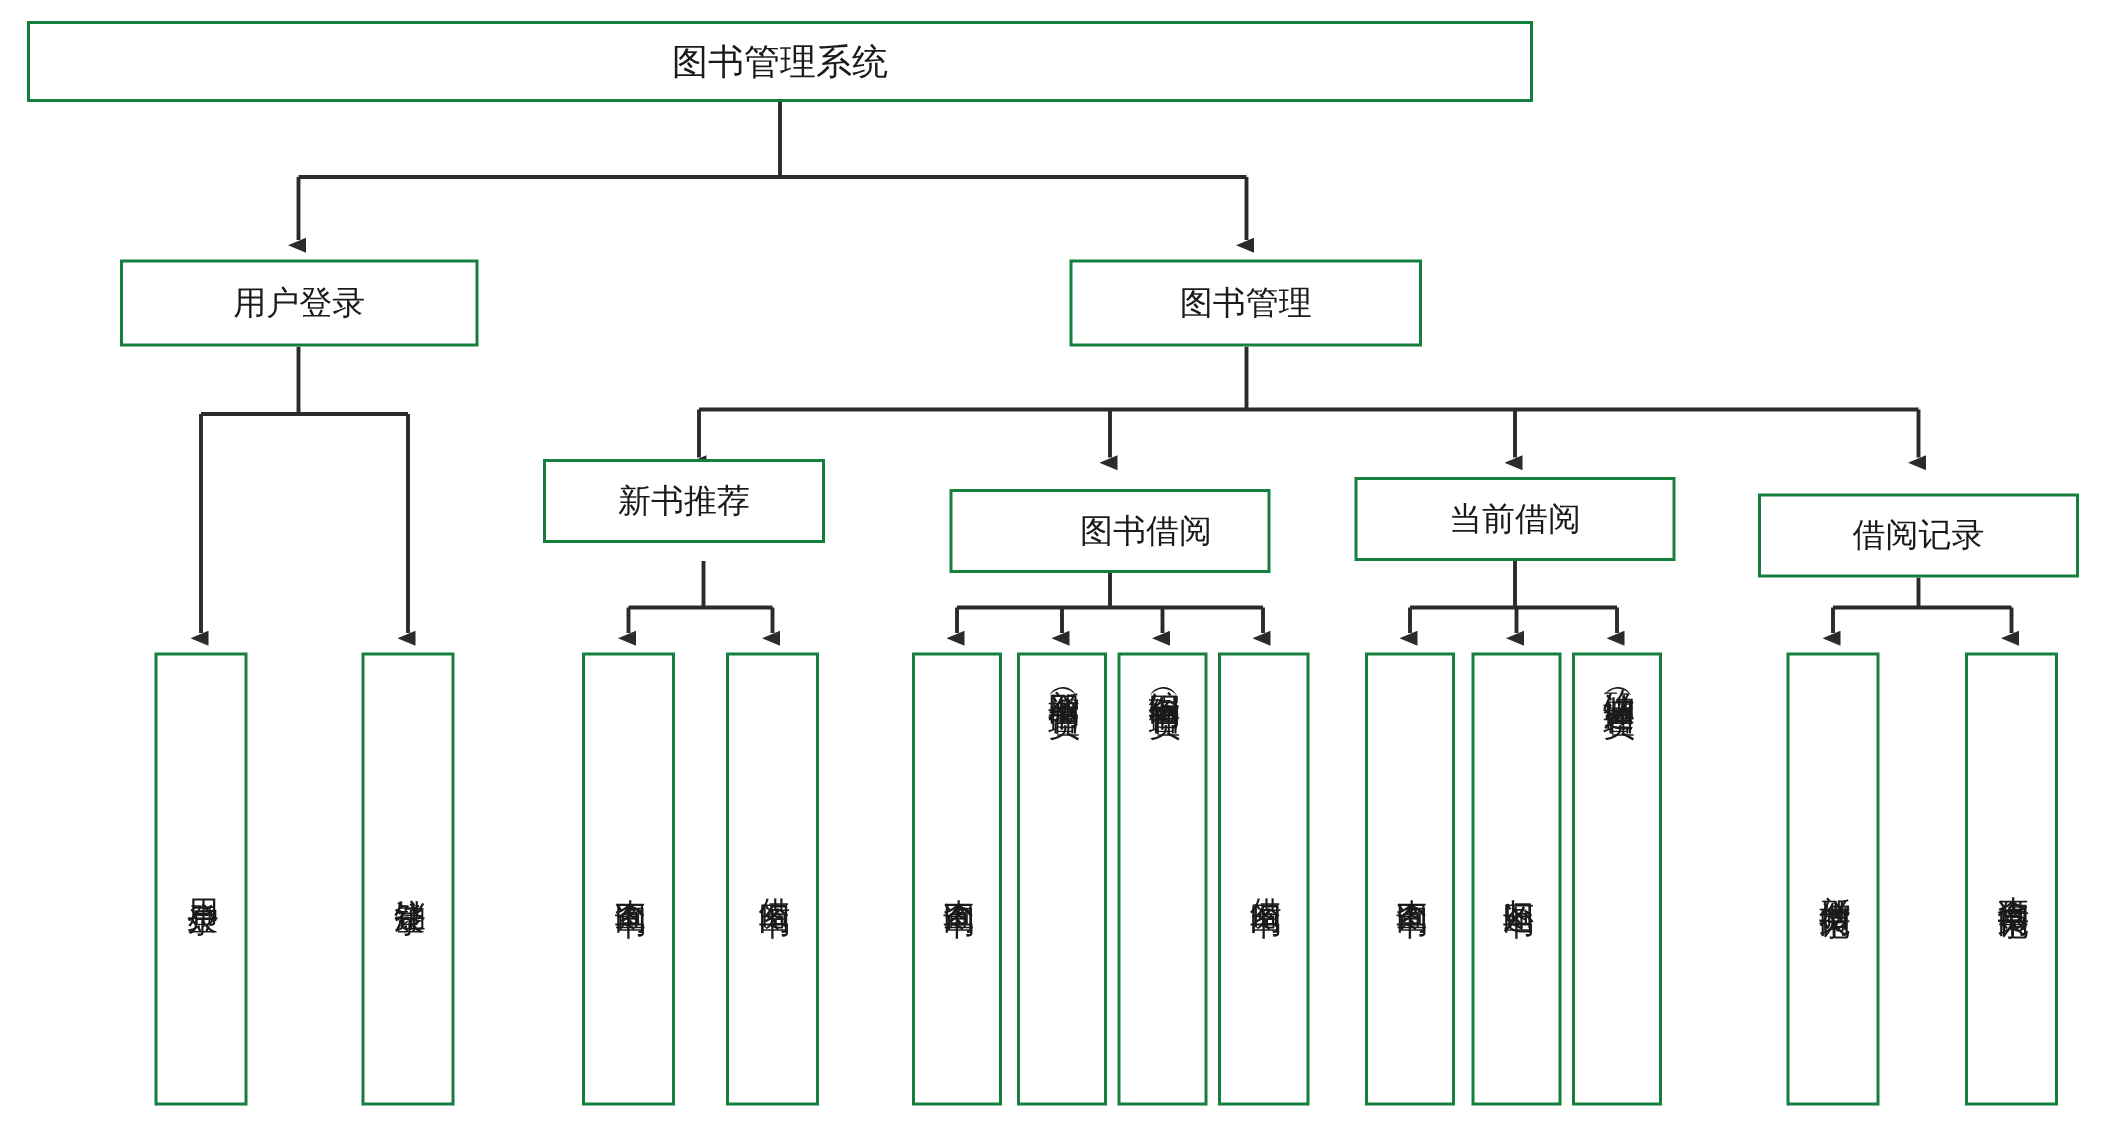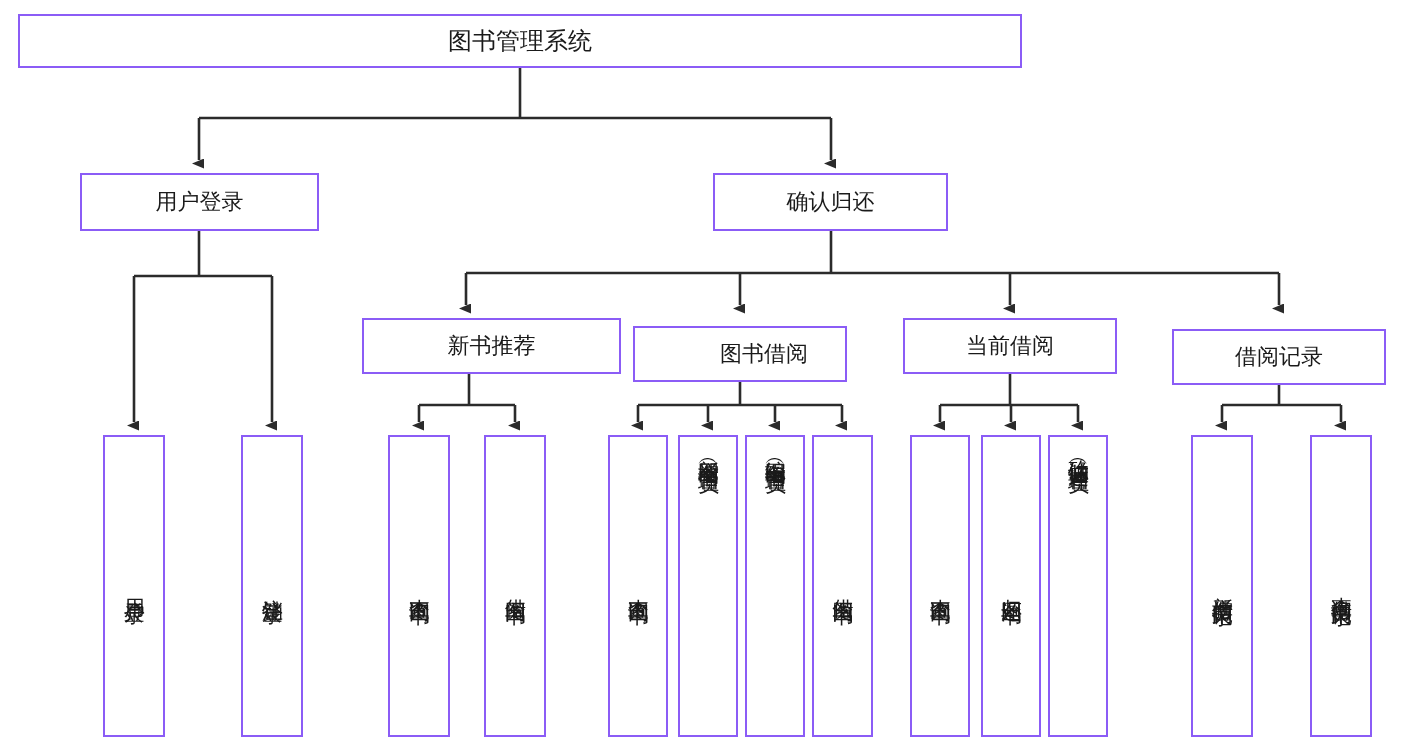--- a/index.html
+++ b/index.html
@@ -23,21 +23,21 @@
     left: 0;
     top: 0;
     width: 1405px;
     height: 747px;
     pointer-events: none;
   }
   .node {
     position: absolute;
     box-sizing: border-box;
     background: #ffffff;
-    border: 2px solid #8b5cf6;
+    border: 2px solid #15803d;
     display: flex;
     align-items: center;
     justify-content: center;
     color: #1a1a1a;
   }
   .node.root {
     font-size: 24px;
   }
   .node.level2 {
     font-size: 22px;
@@ -124,24 +124,24 @@
   </svg>
 
   <div class="node root" style="left: 18px; top: 14px; width: 1004px; height: 54px;">
     <span>图书管理系统</span>
   </div>
 
   <div class="node level2" style="left: 80px; top: 173px; width: 239px; height: 58px;">
     <span>用户登录</span>
   </div>
   <div class="node level2" style="left: 713px; top: 173px; width: 235px; height: 58px;">
-    <span>确认归还</span>
+    <span>图书管理</span>
   </div>
 
-  <div class="node level2" style="left: 362px; top: 318px; width: 259px; height: 56px;">
+  <div class="node level2" style="left: 362px; top: 306px; width: 188px; height: 56px;">
     <span>新书推荐</span>
   </div>
   <div class="node level2" style="left: 633px; top: 326px; width: 214px; height: 56px; padding-left: 48px;">
     <span>图书借阅</span>
   </div>
   <div class="node level2" style="left: 903px; top: 318px; width: 214px; height: 56px;">
     <span>当前借阅</span>
   </div>
   <div class="node level2" style="left: 1172px; top: 318px; width: 214px; height: 56px; margin-top: 11px;">
     <span>借阅记录</span>

